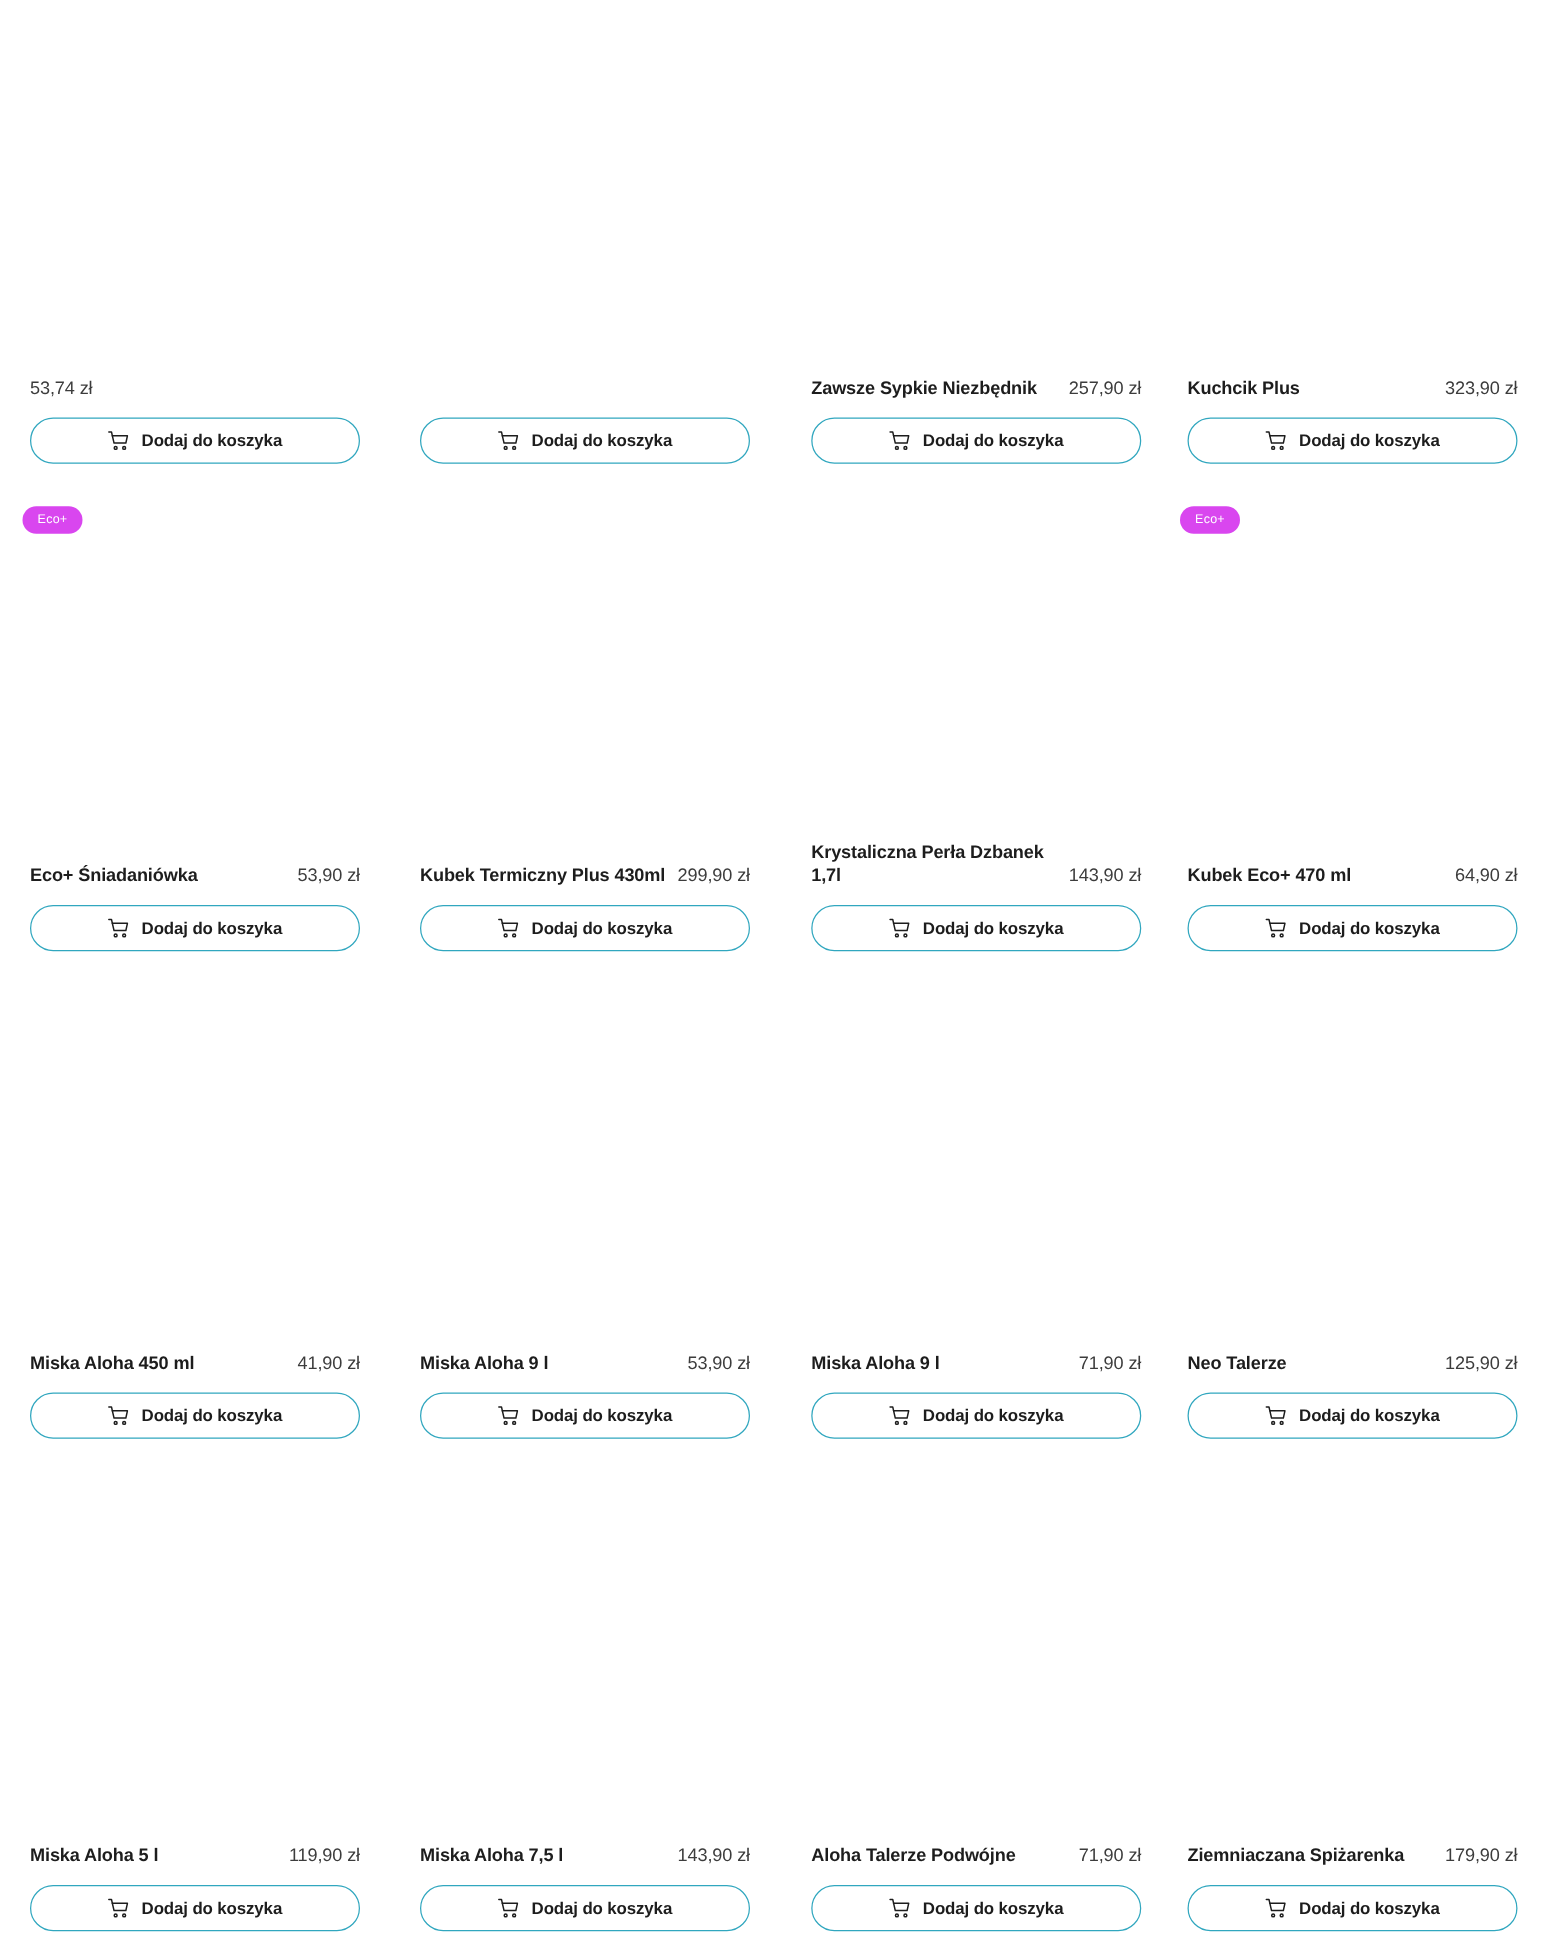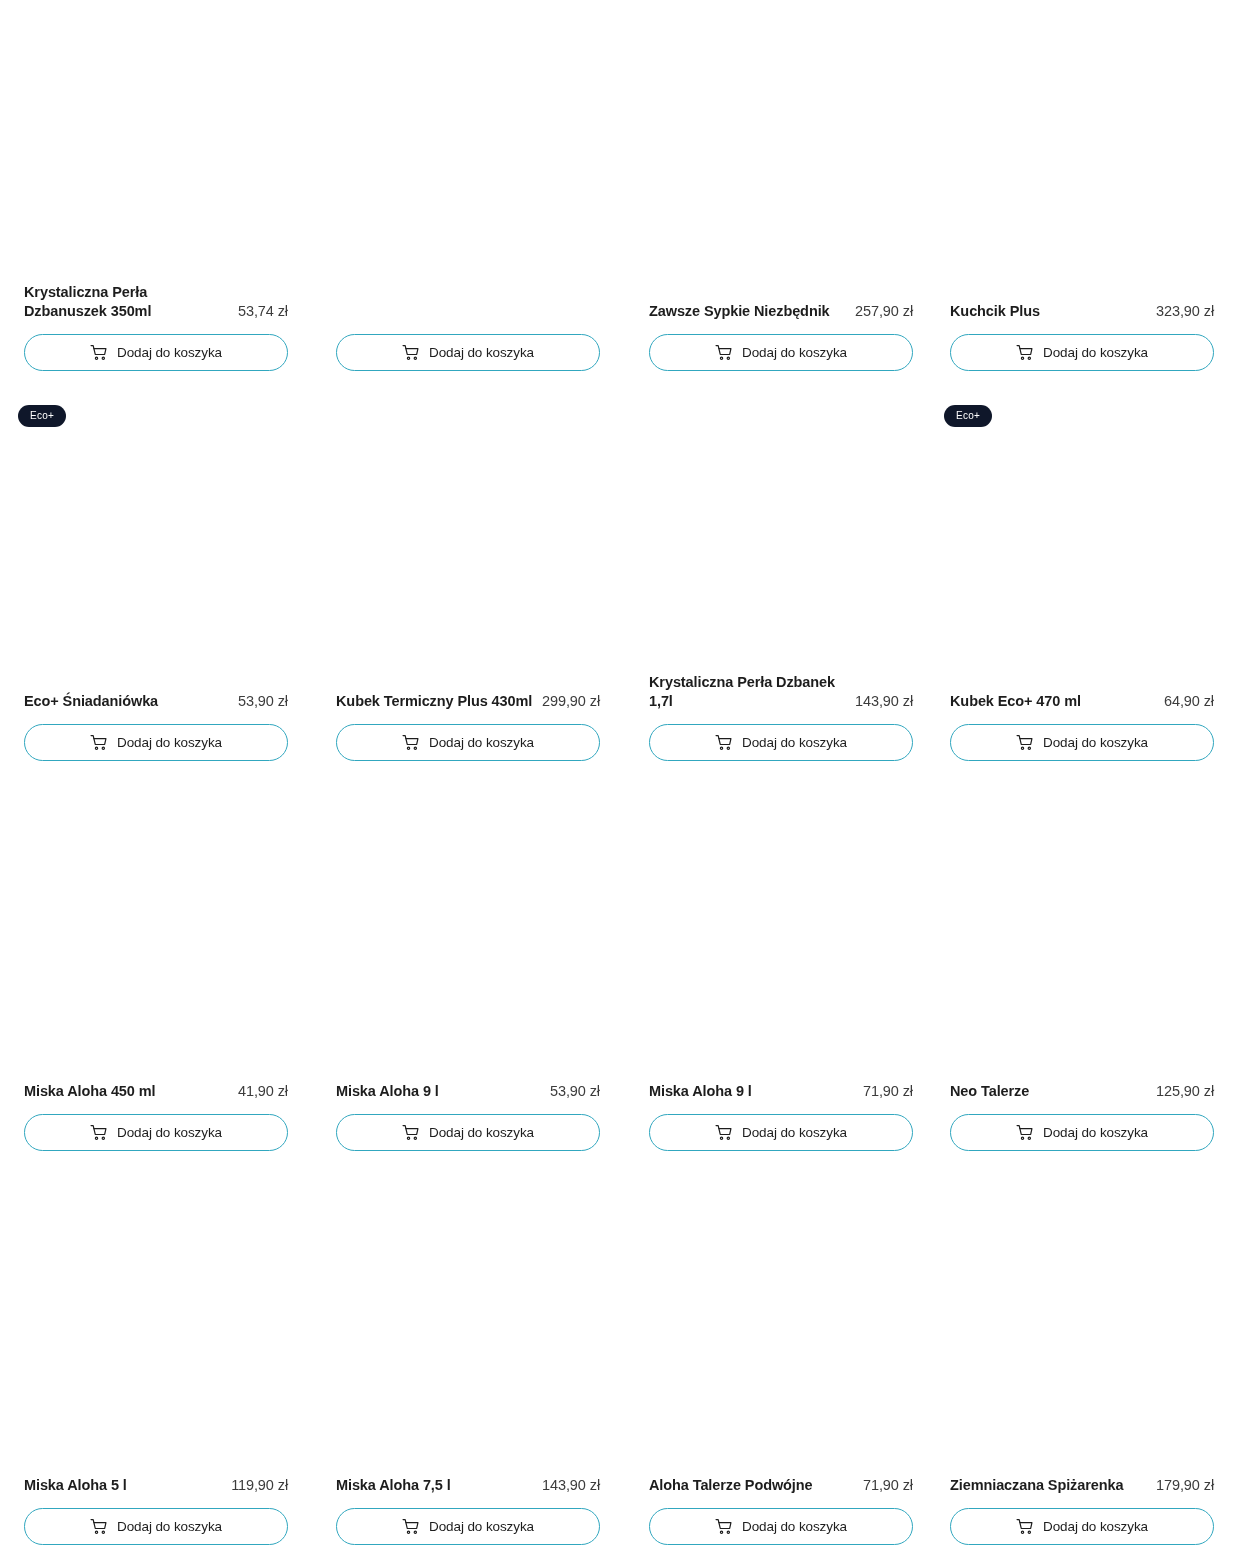--- a/index.html
+++ b/index.html
@@ -59,21 +59,21 @@
     position: absolute;
     top: 20px;
     left: -6px;
     display: inline-flex;
     align-items: center;
     justify-content: center;
     min-width: 48px;
     height: 22px;
     padding: 0 11px;
     border-radius: 11px;
-    background: #0f172a;
+    background: #d946ef;
     color: #ffffff;
     font-size: 10px;
     font-weight: 400;
     letter-spacing: 0.2px;
     line-height: 1;
     white-space: nowrap;
   }
 
   
   .product-info {
@@ -131,38 +131,37 @@
   .cart-icon {
     display: inline-flex;
     width: 17px;
     height: 17px;
     flex: 0 0 auto;
   }
   .cart-icon svg { display: block; }
 
   .add-to-cart-label {
     font-size: 13.5px;
-    font-weight: 400;
+    font-weight: 700;
     color: #1d1d1d;
     line-height: 1;
     letter-spacing: -0.1px;
   }
 </style>
 </head>
 <body>
 
 <div id="product-grid">
 
   <div class="grid-row r0">
     <div class="product-card c0">
       <div class="product-media"></div>
 
       <div class="product-info">
         <div class="product-headline">
-          <span class="product-title two-line">Krystaliczna Perła Dzbanuszek 350ml</span>
           <span class="product-price">53,74 zł</span>
         </div>
         <button class="add-to-cart-button">
           <span class="cart-icon">
             <svg viewBox="0 0 24 24" width="17" height="17" fill="none" stroke="#1d1d1d" stroke-width="1.7" stroke-linecap="round" stroke-linejoin="round">
                 <path d="M1.5 2.2h3l1 4.4"></path>
                 <path d="M5.5 6.6h17l-1.8 8.2H7.4z"></path>
                 <circle cx="9.2" cy="20.2" r="1.6"></circle>
                 <circle cx="18.8" cy="20.2" r="1.6"></circle>
               </svg>

